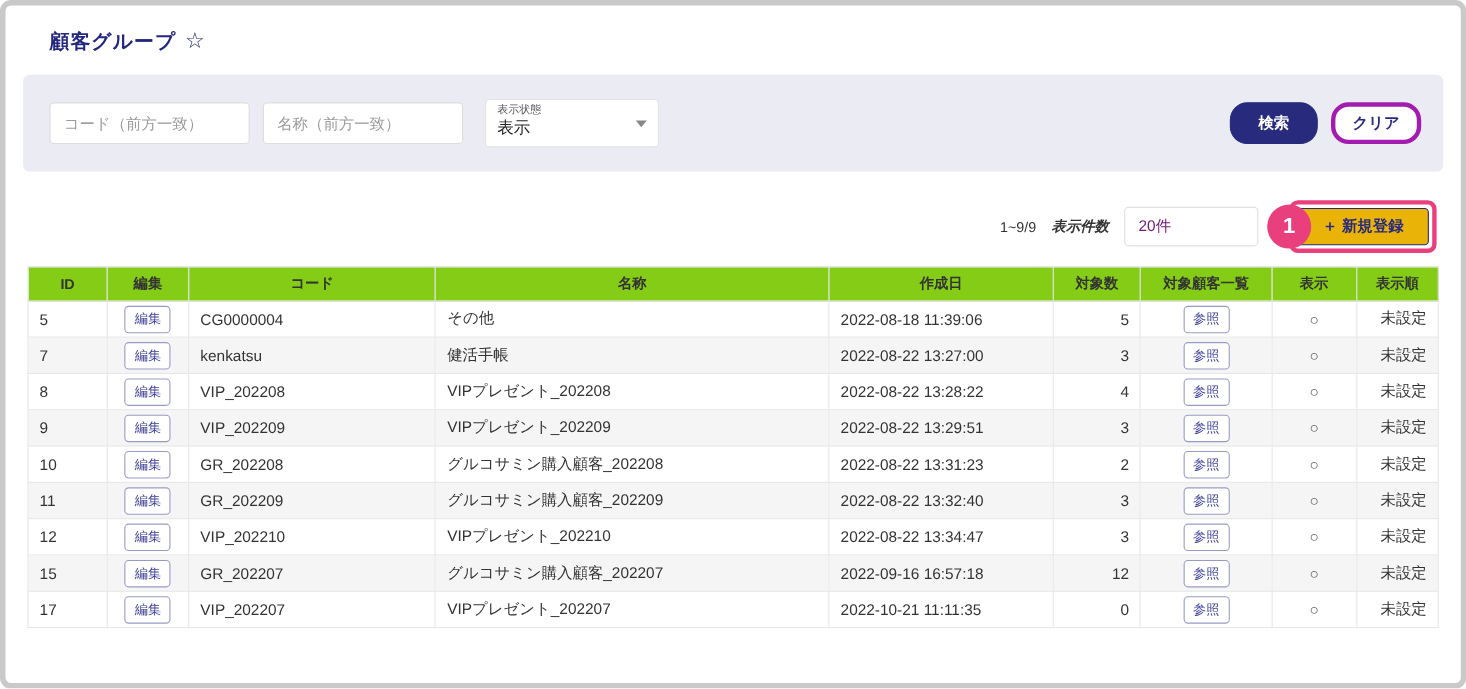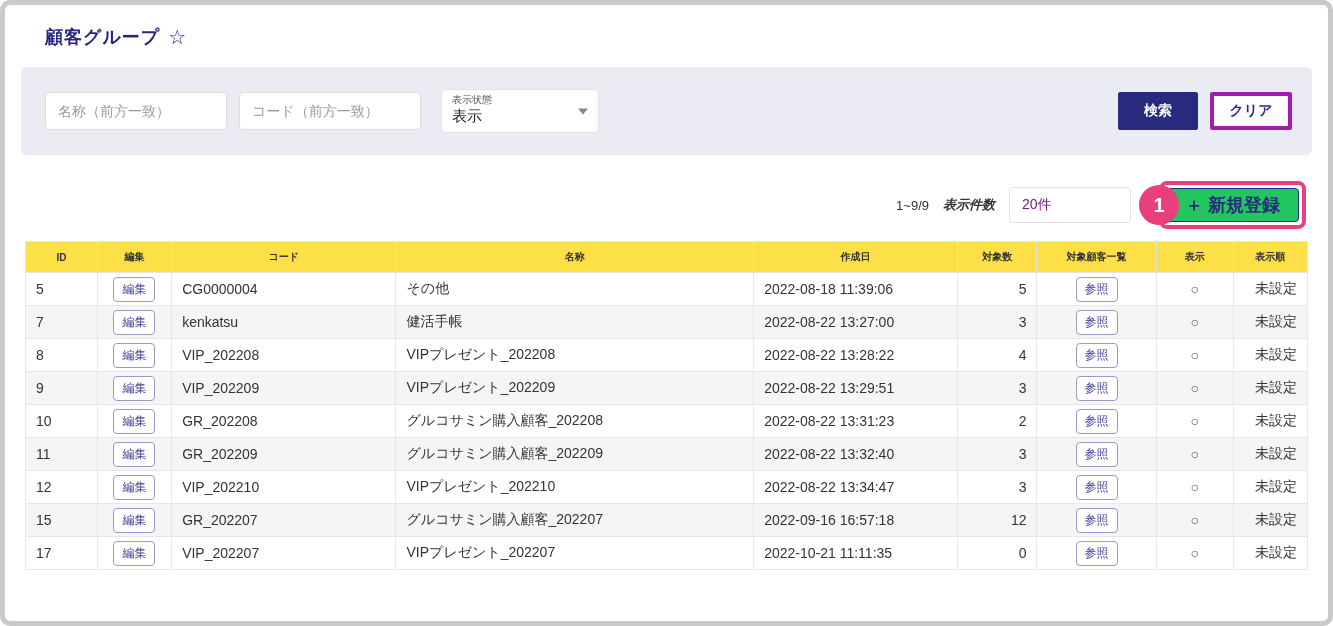--- a/index.html
+++ b/index.html
@@ -57,21 +57,21 @@
   }
   .select-box .sb-label{font-size:10px;color:#555;display:block;line-height:13px;}
   .select-box .sb-value{font-size:15px;color:#222;line-height:20px;}
   .select-caret{
     position:absolute;right:10px;top:50%;transform:translateY(-40%);
     width:0;height:0;border-left:5px solid transparent;border-right:5px solid transparent;
     border-top:6px solid #888;
   }
   .panel-spacer{flex:1;}
   .btn{
-    height:38px;border-radius:2px;font-size:14px;cursor:pointer;
+    height:38px;border-radius:16px;font-size:14px;cursor:pointer;
     box-sizing:border-box;
   }
   .btn-primary{
     width:80px;background:#282a7d;color:#fff;border:1px solid #282a7d;font-weight:bold;
   }
   .btn-outline{
     width:82px;background:#fff;color:#282a7d;border:4px solid #a21caf;font-weight:bold;
   }
   
   .toolbar{
@@ -98,37 +98,37 @@
   .annotation-badge{
     position:absolute;left:-24px;top:50%;transform:translateY(-50%);
     width:40px;height:40px;border-radius:50%;
     background:#e9407d;color:#fff;
     font-size:20px;font-weight:bold;
     display:flex;align-items:center;justify-content:center;
     z-index:3;
   }
   .btn-new{
     height:34px;min-width:120px;
-    background:#22c55e;color:#282a7d;border:1px solid #282a7d;border-radius:4px;
-    font-size:18px;font-weight:bold;cursor:pointer;
+    background:#eab308;color:#282a7d;border:1px solid #282a7d;border-radius:4px;
+    font-size:14px;font-weight:bold;cursor:pointer;
     padding:4px 18px;
   }
   
   table.data-table{
     margin:2px 20px 0 20px;
     width:calc(100% - 40px);
     border-collapse:collapse;
     font-size:14px;color:#333;
     table-layout:fixed;
   }
   .data-table th{
-    background:#fde047;
+    background:#84cc16;
     border:1px solid #e3e3e8;
     height:28px;
-    font-size:10px;font-weight:bold;color:#333;
+    font-size:13px;font-weight:bold;color:#333;
   }
   .data-table td{
     border:1px solid #e7e7ea;
     height:32px;
     padding:0 10px;
     overflow:hidden;white-space:nowrap;
   }
   .data-table tbody tr:nth-child(even){background:#f5f5f5;}
   .al{text-align:left;}
   .ac{text-align:center;}
@@ -148,22 +148,22 @@
 <body>
 
 <div class="window">
 
   <div class="page-title-row">
     <span class="page-title">顧客グループ</span>
     <span class="title-star">☆</span>
   </div>
 
   <div class="filter-panel">
+    <input class="text-input" type="text" placeholder="コード（前方一致）" style="">
     <input class="text-input" type="text" placeholder="名称（前方一致）" style="">
-    <input class="text-input" type="text" placeholder="コード（前方一致）" style="">
     <div class="select-box">
       <span class="sb-label">表示状態</span>
       <span class="sb-value">表示</span>
       <span class="select-caret"></span>
     </div>
     <div class="panel-spacer"></div>
     <button class="btn btn-primary">検索</button>
     <button class="btn btn-outline">クリア</button>
   </div>
 

